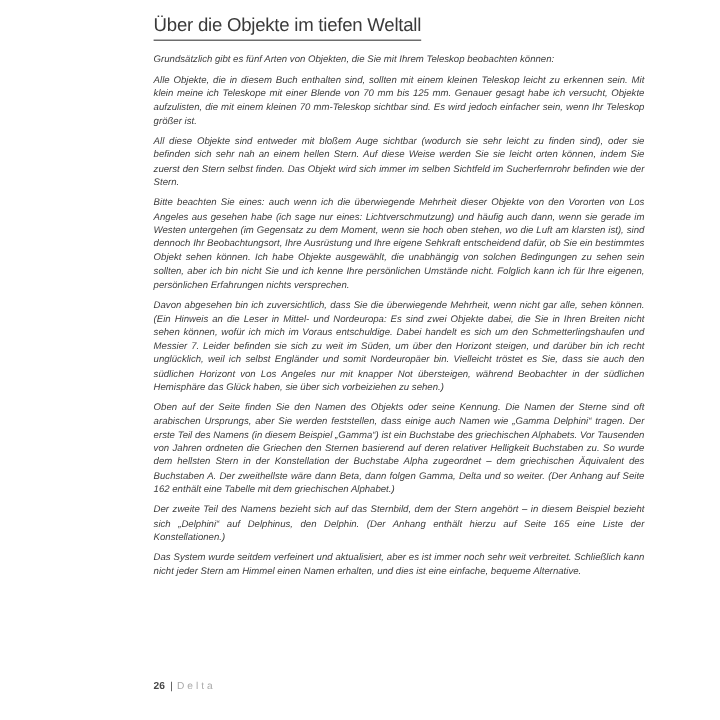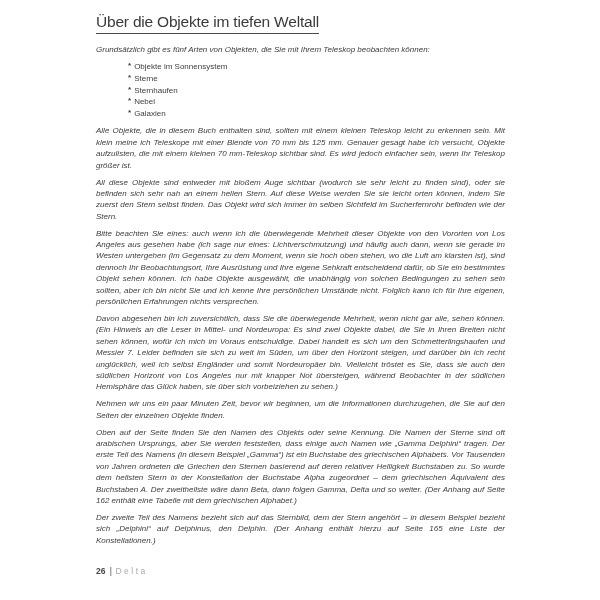--- a/index.html
+++ b/index.html
@@ -8,20 +8,21 @@
     width: 600px;
     height: 600px;
     position: relative;
     font-family: "Liberation Sans", sans-serif;
     overflow: hidden;
   }
   .page {
     position: absolute;
     inset: 0;
     background: var(--background, #ffffff);
+    margin-left: 32px;
   }
   .content {
     position: absolute;
     left: 96px;
     top: 13px;
     width: 409px;
   }
   .doc-title {
     font-size: 15.5px;
     font-weight: 400;
@@ -84,35 +85,28 @@
 
 <div class="page">
   <div class="content">
 
     <h1 class="doc-title">
       <span class="title-text">Über die Objekte im tiefen Weltall</span>
     </h1>
 
     <p class="para">Grundsätzlich gibt es fünf Arten von Objekten, die Sie mit Ihrem Teleskop beobachten können:</p>
 
-    <ul class="object-list">
-      <li><span class="bullet">*</span><span>Objekte im Sonnensystem</span></li>
-      <li><span class="bullet">*</span><span>Sterne</span></li>
-      <li><span class="bullet">*</span><span>Sternhaufen</span></li>
-      <li><span class="bullet">*</span><span>Nebel</span></li>
-      <li><span class="bullet">*</span><span>Galaxien</span></li>
-    </ul>
 
     <p class="para">Alle Objekte, die in diesem Buch enthalten sind, sollten mit einem kleinen Teleskop leicht zu erkennen sein. Mit klein meine ich Teleskope mit einer Blende von 70 mm bis 125 mm. Genauer gesagt habe ich versucht, Objekte aufzulisten, die mit einem kleinen 70 mm-Teleskop sichtbar sind. Es wird jedoch einfacher sein, wenn Ihr Teleskop größer ist.</p>
     <p class="para">All diese Objekte sind entweder mit bloßem Auge sichtbar (wodurch sie sehr leicht zu finden sind), oder sie befinden sich sehr nah an einem hellen Stern. Auf diese Weise werden Sie sie leicht orten können, indem Sie zuerst den Stern selbst finden. Das Objekt wird sich immer im selben Sichtfeld im Sucherfernrohr befinden wie der Stern.</p>
     <p class="para">Bitte beachten Sie eines: auch wenn ich die überwiegende Mehrheit dieser Objekte von den Vororten von Los Angeles aus gesehen habe (ich sage nur eines: Lichtverschmutzung) und häufig auch dann, wenn sie gerade im Westen untergehen (im Gegensatz zu dem Moment, wenn sie hoch oben stehen, wo die Luft am klarsten ist), sind dennoch Ihr Beobachtungsort, Ihre Ausrüstung und Ihre eigene Sehkraft entscheidend dafür, ob Sie ein bestimmtes Objekt sehen können. Ich habe Objekte ausgewählt, die unabhängig von solchen Bedingungen zu sehen sein sollten, aber ich bin nicht Sie und ich kenne Ihre persönlichen Umstände nicht. Folglich kann ich für Ihre eigenen, persönlichen Erfahrungen nichts versprechen.</p>
     <p class="para">Davon abgesehen bin ich zuversichtlich, dass Sie die überwiegende Mehrheit, wenn nicht gar alle, sehen können. (Ein Hinweis an die Leser in Mittel- und Nordeuropa: Es sind zwei Objekte dabei, die Sie in Ihren Breiten nicht sehen können, wofür ich mich im Voraus entschuldige. Dabei handelt es sich um den Schmetterlingshaufen und Messier 7. Leider befinden sie sich zu weit im Süden, um über den Horizont steigen, und darüber bin ich recht unglücklich, weil ich selbst Engländer und somit Nordeuropäer bin. Vielleicht tröstet es Sie, dass sie auch den südlichen Horizont von Los Angeles nur mit knapper Not übersteigen, während Beobachter in der südlichen Hemisphäre das Glück haben, sie über sich vorbeiziehen zu sehen.)</p>
-    <p class="para">Nehmen wir uns ein paar Minuten Zeit, bevor wir beginnen, um die Informationen durchzugehen, die Sie auf den Seiten der einzelnen Objekte finden.</p>
     <p class="para">Oben auf der Seite finden Sie den Namen des Objekts oder seine Kennung. Die Namen der Sterne sind oft arabischen Ursprungs, aber Sie werden feststellen, dass einige auch Namen wie „Gamma Delphini“ tragen. Der erste Teil des Namens (in diesem Beispiel „Gamma“) ist ein Buchstabe des griechischen Alphabets. Vor Tausenden von Jahren ordneten die Griechen den Sternen basierend auf deren relativer Helligkeit Buchstaben zu. So wurde dem hellsten Stern in der Konstellation der Buchstabe Alpha zugeordnet – dem griechischen Äquivalent des Buchstaben A. Der zweithellste wäre dann Beta, dann folgen Gamma, Delta und so weiter. (Der Anhang auf Seite 162 enthält eine Tabelle mit dem griechischen Alphabet.)</p>
     <p class="para">Der zweite Teil des Namens bezieht sich auf das Sternbild, dem der Stern angehört – in diesem Beispiel bezieht sich „Delphini“ auf Delphinus, den Delphin. (Der Anhang enthält hierzu auf Seite 165 eine Liste der Konstellationen.)</p>
+    <p class="para last-para">Das System wurde seitdem verfeinert und aktualisiert, aber es ist immer noch sehr weit verbreitet. Schließlich kann nicht jeder Stern am Himmel einen Namen erhalten, und dies ist eine einfache, bequeme Alternative.</p>
 
   </div>
 
   <div class="footer">
     <span class="page-number">26</span>
     <span class="footer-sep">|</span>
     <span class="footer-label">Delta</span>
   </div>
 </div>
 

